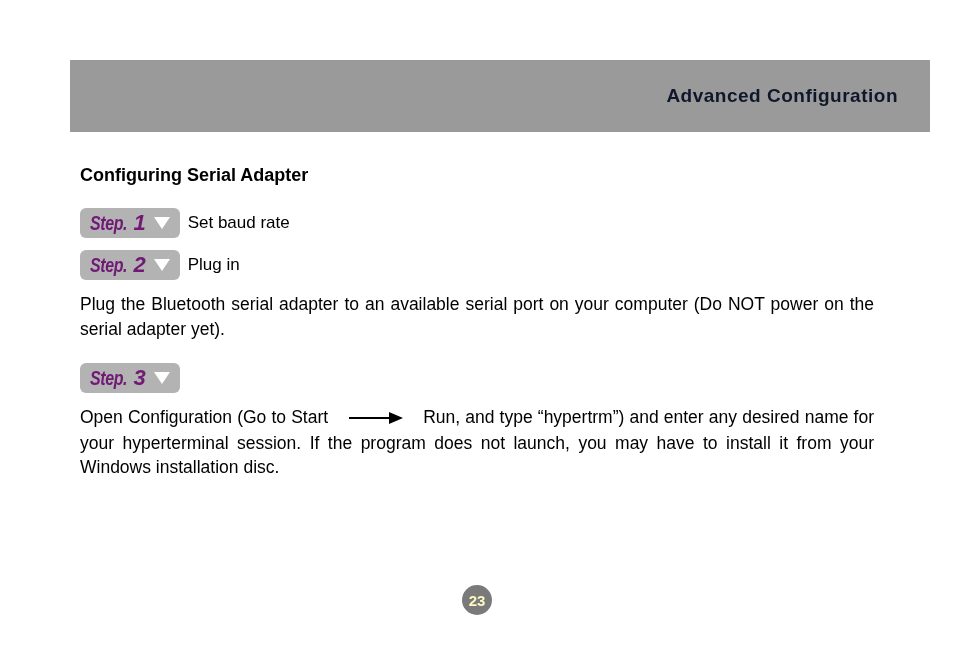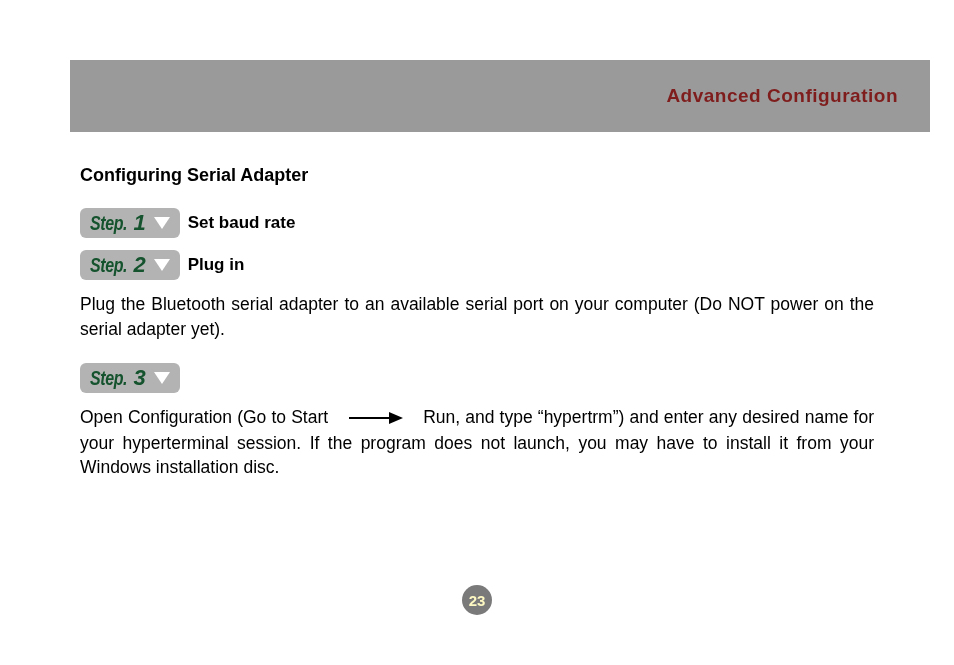--- a/index.html
+++ b/index.html
@@ -17,21 +17,21 @@
     left: 70px;
     right: 24px;
     height: 72px;
     background: #9a9a9a;
     display: flex;
     align-items: center;
     justify-content: flex-end;
     padding-right: 32px;
   }
   .header-title {
-    color: #7f1d1d;
+    color: #0f172a;
     font-weight: bold;
     font-size: 19px;
     letter-spacing: 0.5px;
   }
   .content {
     position: absolute;
     top: 165px;
     left: 80px;
     right: 80px;
   }
@@ -40,21 +40,21 @@
     font-size: 18px;
     margin-bottom: 22px;
   }
   .step-row {
     display: flex;
     align-items: center;
     margin-bottom: 12px;
   }
   .step-badge {
     background: #b3b3b3;
-    color: #14532d;
+    color: #701a75;
     border-radius: 6px;
     padding: 3px 10px 3px 10px;
     display: inline-flex;
     align-items: center;
     height: 30px;
   }
   .step-word {
     font-family: Arial, Helvetica, sans-serif;
     font-weight: 900;
     font-style: italic;
@@ -73,21 +73,21 @@
     margin-right: 6px;
   }
   .step-tri {
     width: 0; height: 0;
     border-left: 8px solid transparent;
     border-right: 8px solid transparent;
     border-top: 12px solid #fff;
     margin-left: 2px;
   }
   .step-title {
-    font-weight: bold;
+    font-weight: normal;
     font-size: 17px;
     margin-left: 8px;
   }
   .body-text {
     font-size: 17.5px;
     line-height: 1.4;
     margin-bottom: 22px;
     text-align: justify;
   }
   .arrow-inline {

